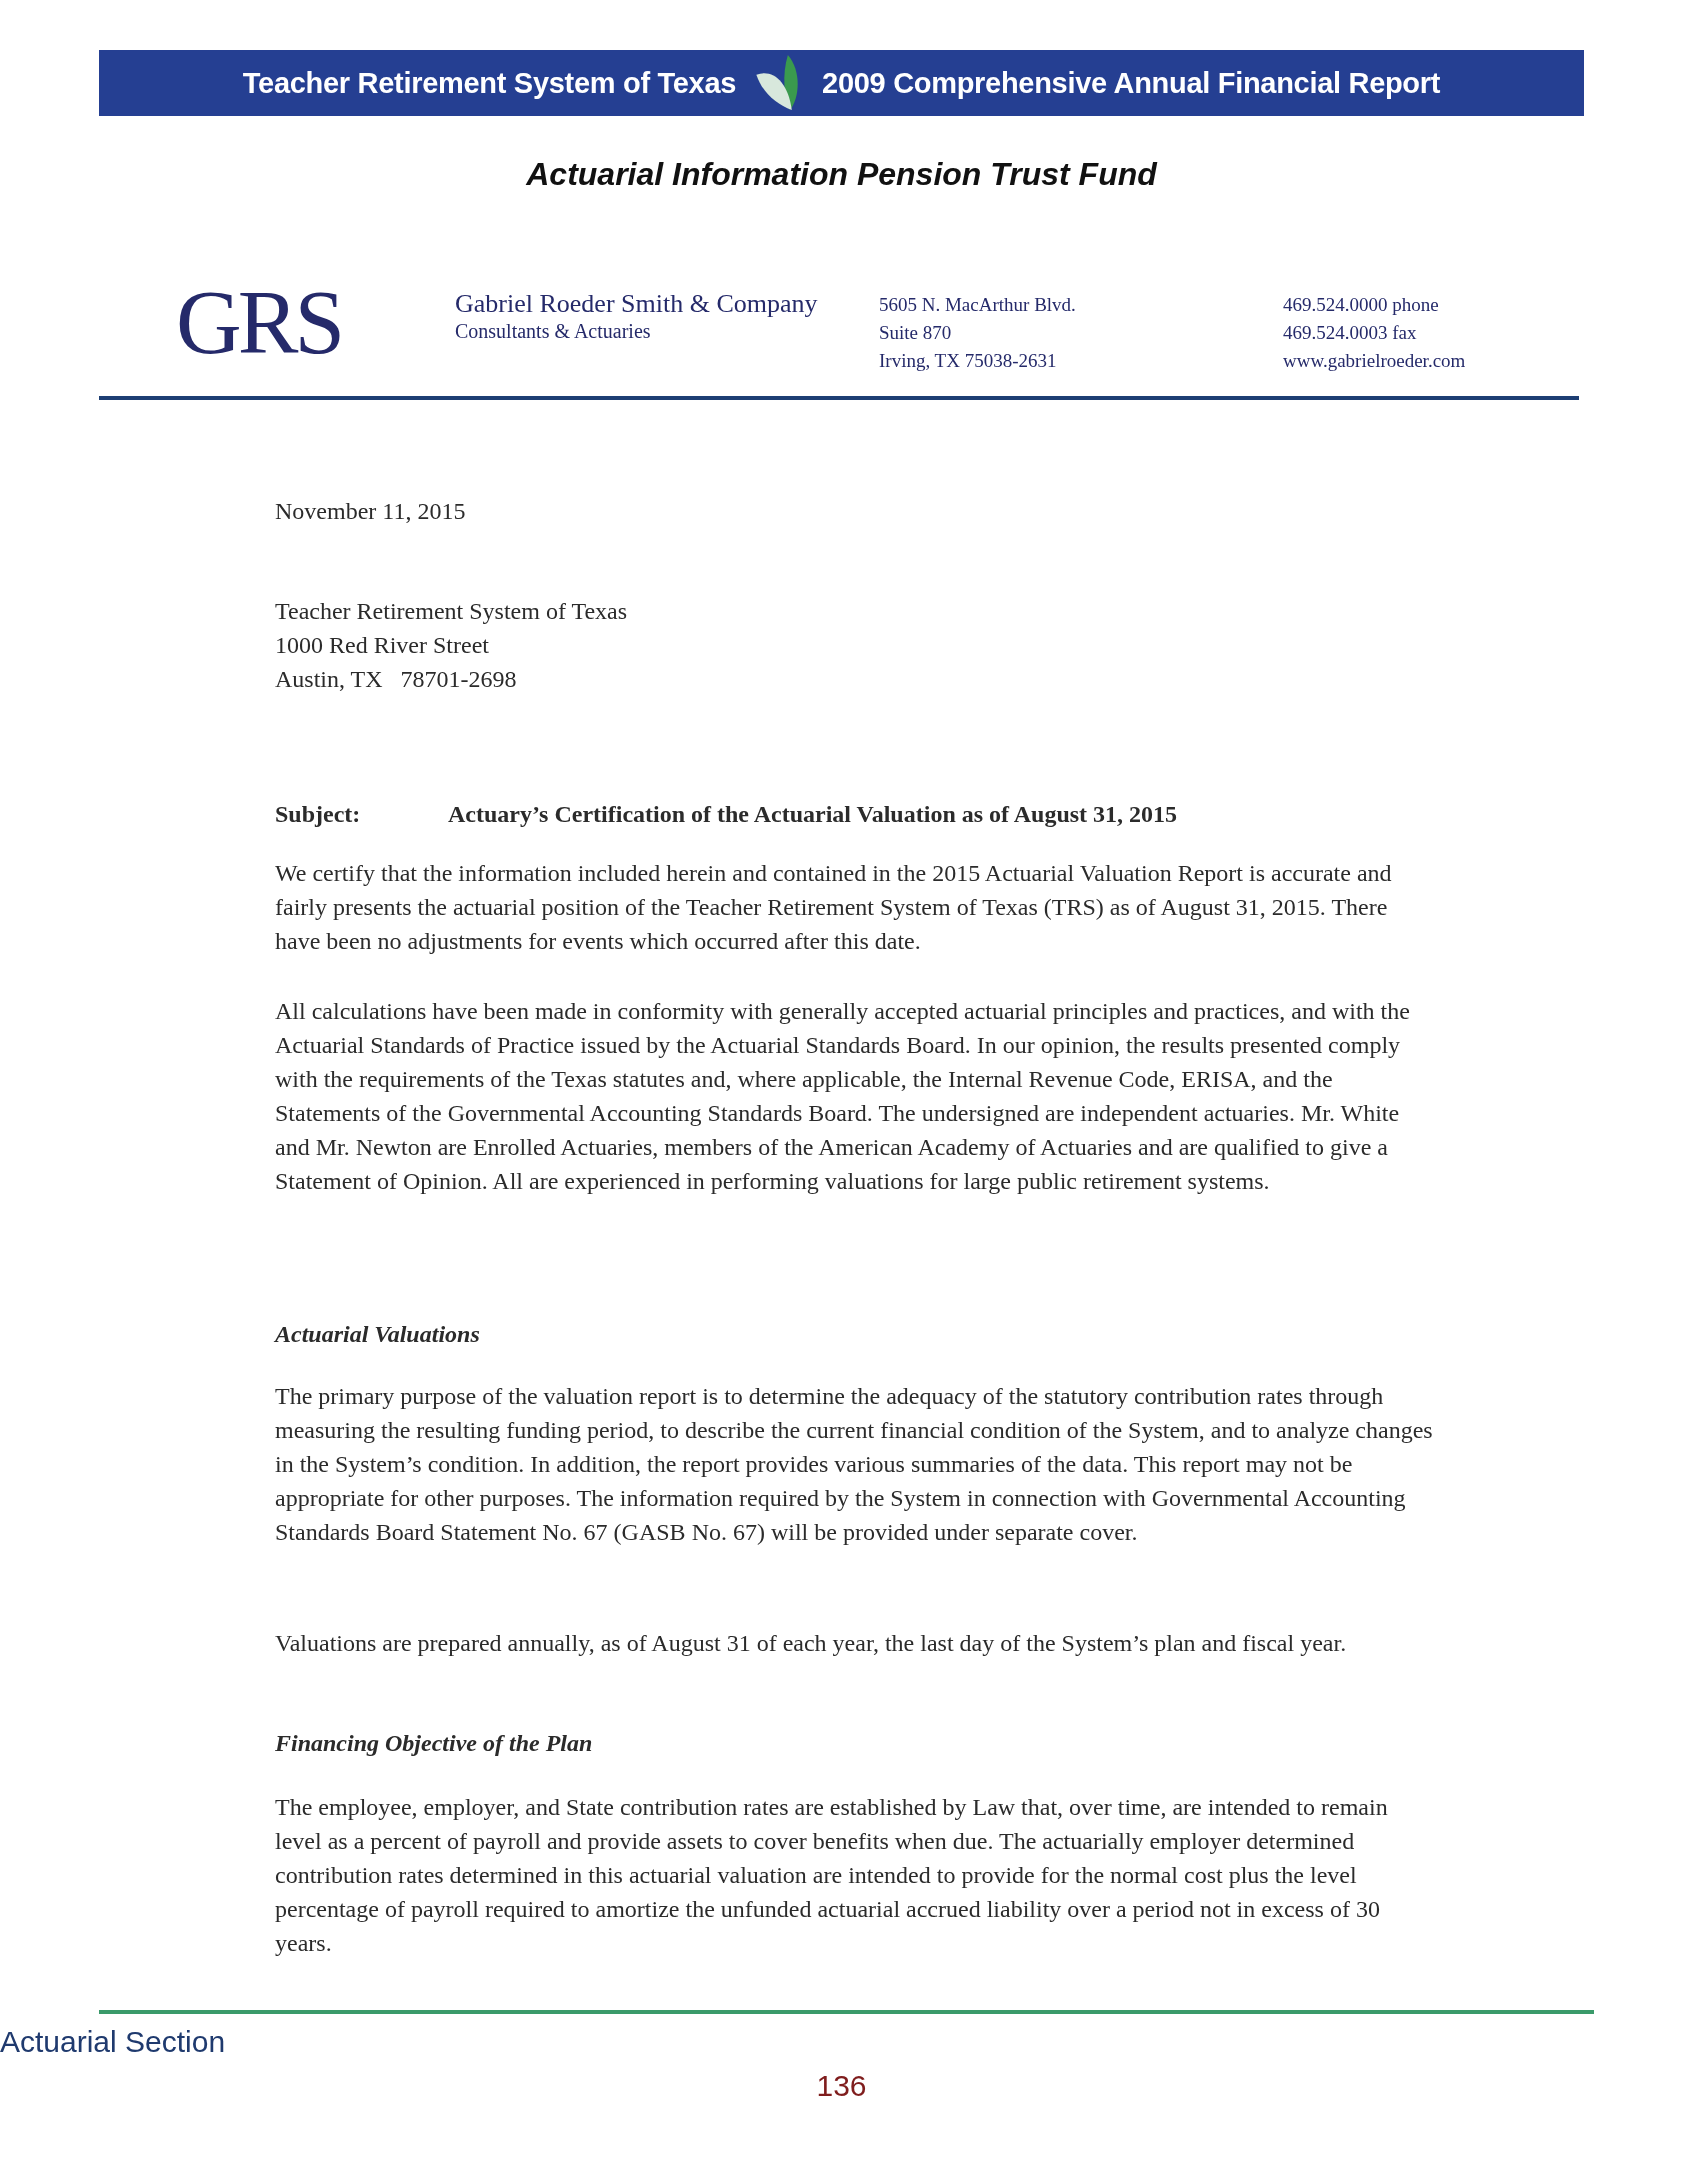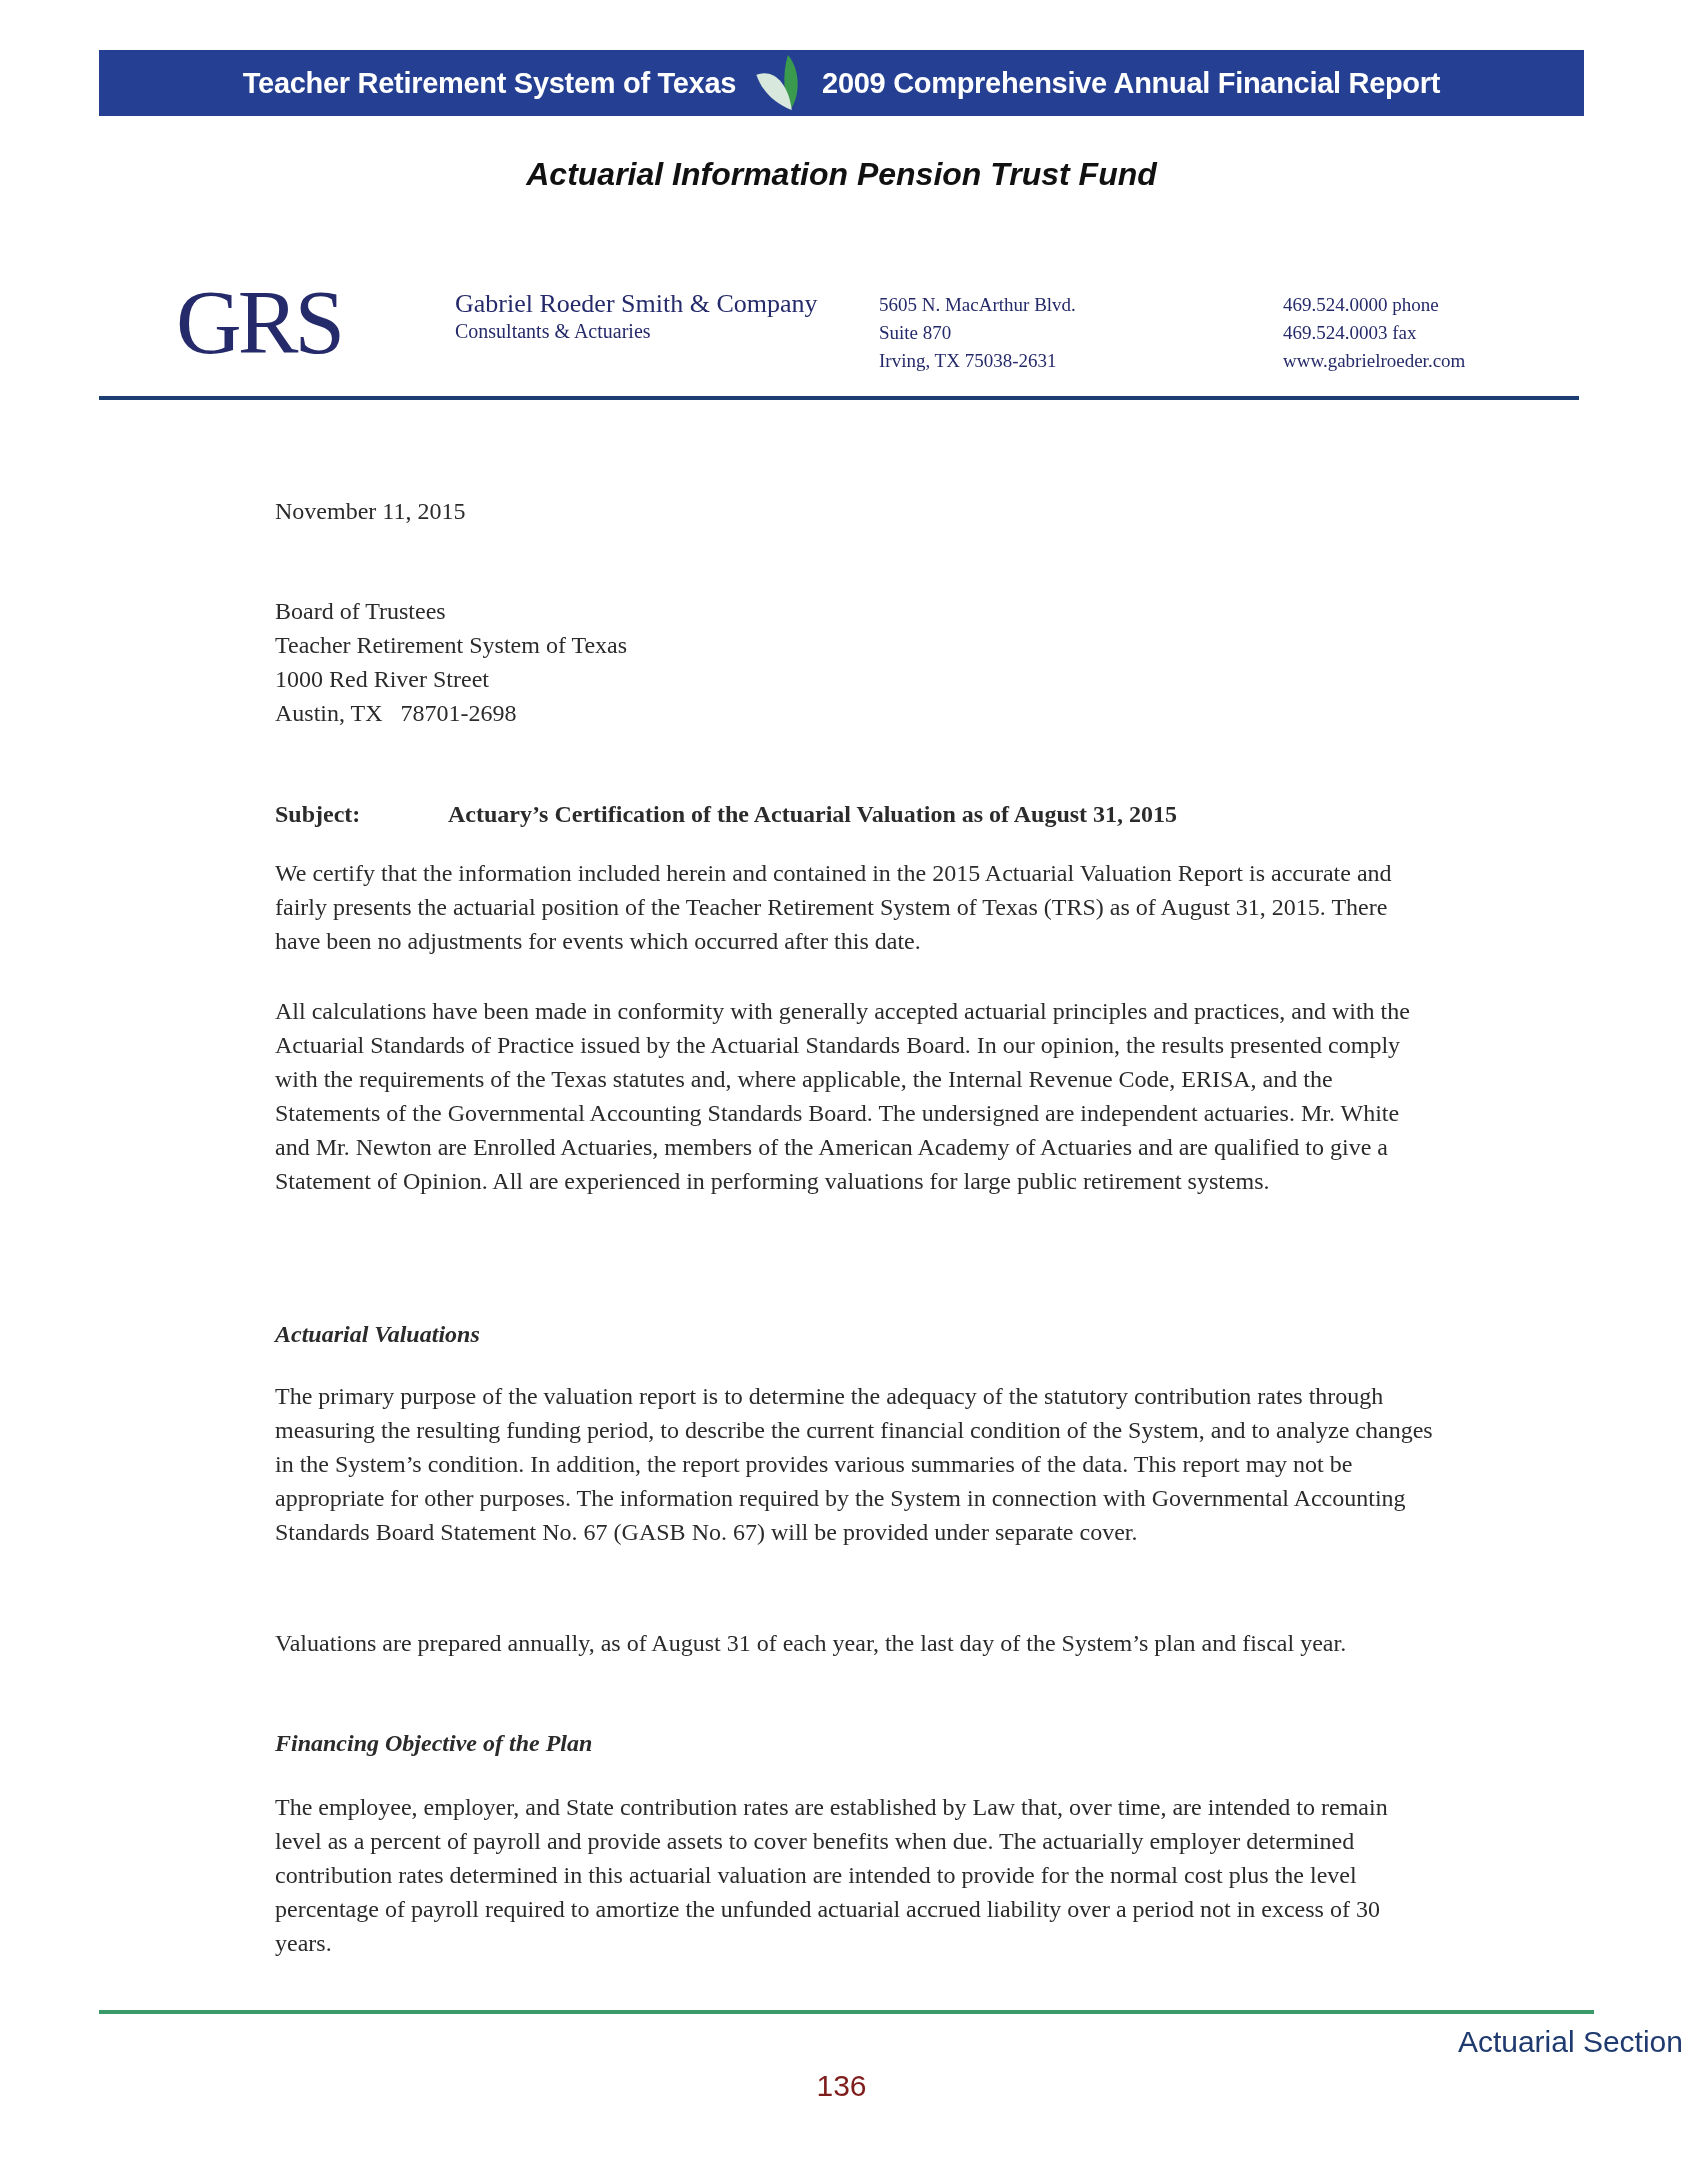--- a/index.html
+++ b/index.html
@@ -43,21 +43,21 @@
   .subject .subject-label { width: 173px; }
   .para1 { top: 831px; }
   .para2 { top: 969px; }
   .h-actval { top: 1292px; font-style: italic; font-weight: bold; }
   .para3 { top: 1354px; }
   .para4 { top: 1601px; }
   .h-finobj { top: 1701px; font-style: italic; font-weight: bold; }
   .para5 { top: 1765px; }
 
   .footer-rule { position: absolute; left: 99px; top: 2010px; width: 1495px; height: 4px; background: #3a9a6a; }
-  .footer-section { position: absolute; left: 0; top: 2025px; width: 1683px; text-align: right;
+  .footer-section { position: absolute; left: 0; top: 2025px; width: 1683px; text-align: left;
     font-family: "Liberation Sans", sans-serif; font-size: 30px; color: #1f3a6e; }
   .footer-page { position: absolute; left: 0; top: 2069px; width: 1683px; text-align: center;
     font-family: "Liberation Sans", sans-serif; font-size: 30px; color: #7f1d1d; }
 </style>
 </head>
 <body>
 
 <div class="banner">
   <span class="left-title">Teacher Retirement System of Texas</span>
   <span class="leaf">
@@ -86,21 +86,20 @@
     <div>469.524.0000 phone</div>
     <div>469.524.0003 fax</div>
     <div>www.gabrielroeder.com</div>
   </div>
 </div>
 <div class="letterhead-rule"></div>
 
 <div class="letter date">November 11, 2015</div>
 
 <div class="letter recipient">
-  <div>Board of Trustees</div>
   <div>Teacher Retirement System of Texas</div>
   <div>1000 Red River Street</div>
   <div style="white-space: pre;">Austin, TX   78701-2698</div>
 </div>
 
 <div class="letter subject">
   <span class="subject-label">Subject:</span>
   <span>Actuary’s Certification of the Actuarial Valuation as of August 31, 2015</span>
 </div>
 

